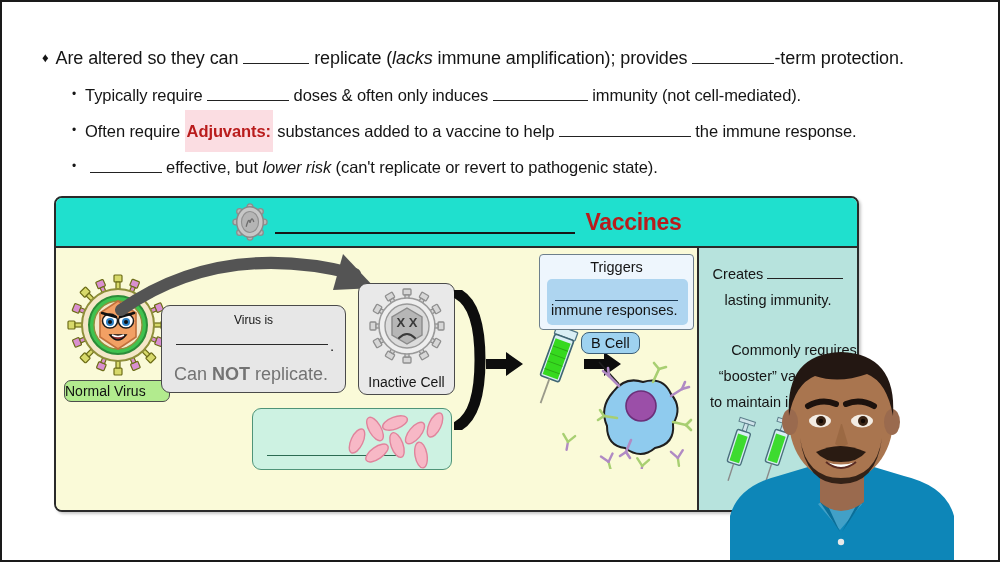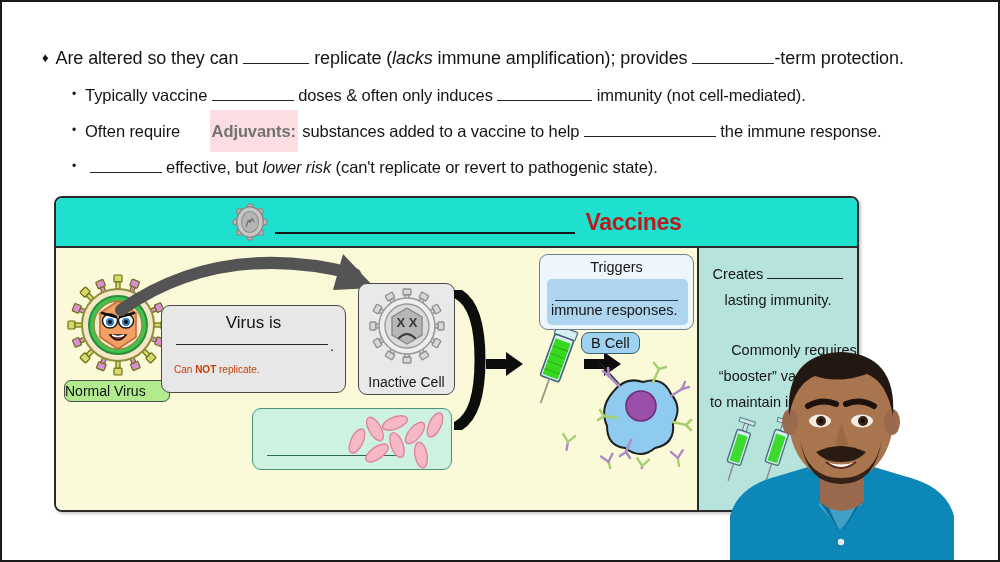--- a/index.html
+++ b/index.html
@@ -43,24 +43,23 @@
 
   .blank{
     display:inline-block;
     border-bottom:1.6px solid #222;
     vertical-align:baseline;
   }.bl-66{width:66px}.bl-72{width:72px}
   .bl-82{width:82px}.bl-95{width:95px}.bl-130{width:132px}
 
   .ital{font-style:italic;}
   .adj{
-    color:#737373;font-weight:bold;
+    color:#b91c1c;font-weight:bold;
     background:#fbdde2;
     padding:12px 2px;
-    margin-left:25px;
   }
 
   
   .diagram{
     position:absolute;left:52px;top:194px;
     width:805px;height:316px;
     border:2px solid #2a2a2a;
     border-radius:8px;
     background:#f8f8e0;
     box-sizing:border-box;
@@ -126,27 +125,27 @@
   .swoosh{position:absolute;left:55px;top:0px;width:295px;height:78px;}
 
   
   .box-virus-is{
     position:absolute;left:105px;top:57px;
     width:185px;height:88px;
     background:#e7e7e7;
     border:1.8px solid #4a4a4a;border-radius:9px;
     box-sizing:border-box;
   }
-  .bvi-t1{position:absolute;top:7px;left:0;width:100%;text-align:center;font-size:17px;color:#151515;}
+  .bvi-t1{position:absolute;top:7px;left:0;width:100%;text-align:center;font-size:12px;color:#151515;}
   .bvi-blank{
     position:absolute;top:38px;left:14px;width:152px;
     border-bottom:1.6px solid #2a2a2a;
   }
   .bvi-dot{position:absolute;top:31px;left:168px;font-size:15px;color:#151515;}
-  .bvi-t2{position:absolute;top:58px;left:12px;font-size:10px;color:#c2410c;}
+  .bvi-t2{position:absolute;top:58px;left:12px;font-size:18px;color:#737373;}
   .bvi-t2 b{font-weight:bold;}
 
   
   .box-inactive{
     position:absolute;left:302px;top:35px;
     width:97px;height:112px;
     background:#e9e9e9;
     border:1.8px solid #4a4a4a;border-radius:9px;
     box-sizing:border-box;
     padding-left:27px;
@@ -172,21 +171,21 @@
   .brace{position:absolute;left:398px;top:42px;width:38px;height:140px;}
   .arrow1{position:absolute;left:430px;top:103px;width:38px;height:26px;}
   .syringe-main{position:absolute;left:470px;top:60px;width:62px;height:102px;}
   .arrow2{position:absolute;left:528px;top:103px;width:38px;height:26px;}
 
   
   .box-trig{
     position:absolute;left:483px;top:6px;
     width:155px;height:76px;
     background:#eef6fd;
-    border:1.8px solid #6d7f8c;border-radius:9px;
+    border:1.8px solid #6d7f8c;border-radius:4px;
     box-sizing:border-box;
   }
   .trig-t{position:absolute;top:4px;left:0;width:100%;text-align:center;font-size:14.5px;color:#151515;}
   .trig-hl{
     position:absolute;left:7px;top:24px;width:141px;height:46px;
     background:#aed5f0;border-radius:5px;
   }
   .trig-blank{
     position:absolute;left:8px;top:21px;width:123px;
     border-bottom:1.6px solid #1b3a55;
@@ -218,21 +217,21 @@
 
 
     <div class="bullet-row b1">
       <span class="dia">♦</span><span>Are altered so they can</span>
       <span class="blank bl-66"></span>
       <span>replicate (</span><span class="ital">lacks</span><span> immune amplification); provides</span>
       <span class="blank bl-82"></span><span>-term protection.</span>
     </div>
 
     <div class="bullet-row b2">
-      <span class="dot">•</span><span>Typically vaccine</span>
+      <span class="dot">•</span><span>Typically require</span>
       <span class="blank bl-82"></span>
       <span>doses &amp; often only induces</span>
       <span class="blank bl-95"></span>
       <span>immunity (not cell-mediated).</span>
     </div>
 
     <div class="bullet-row b3">
       <span class="dot">•</span><span>Often require</span>
       <span class="adj">Adjuvants:</span>
       <span>substances added to a vaccine to help</span>

